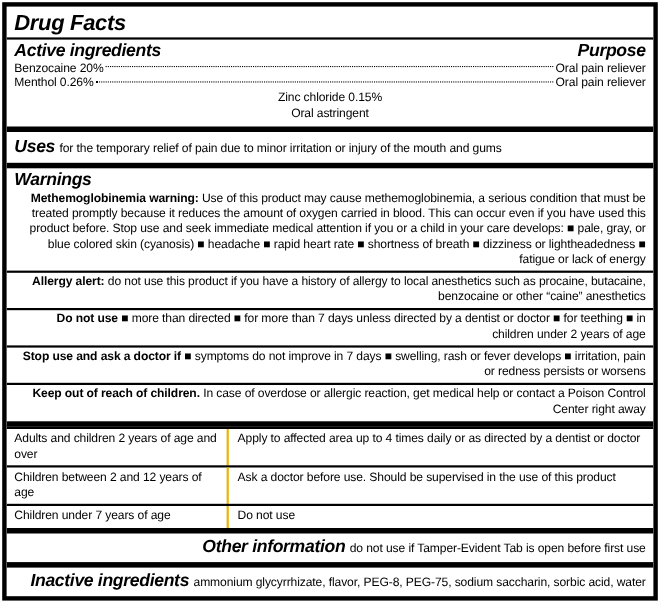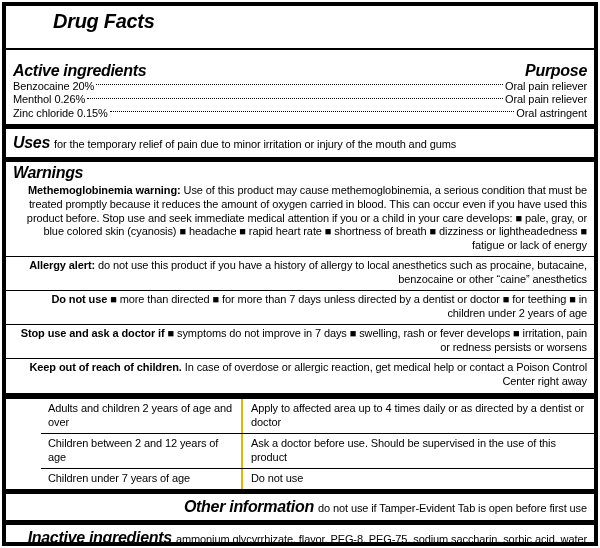--- a/index.html
+++ b/index.html
@@ -2,32 +2,32 @@
 <html><head>
 <meta charset="utf-8">
 <style>
   html,body{margin:0;padding:0;background:#ffffff;}
   body{width:600px;font-family:"Liberation Sans","DejaVu Sans",sans-serif;color:#000;}
   .label{box-sizing:border-box;width:596px;height:544px;margin:2px;border:4px solid #000;background:#fff;overflow:hidden;display:flex;flex-direction:column;}
   .pad{padding-left:7px;padding-right:7px;}
   .bar{height:5px;background:#000;flex:none;}
   .rule{height:2px;background:#000;flex:none;}
   .thinrule{height:1.5px;background:#000;flex:none;}
-  .title{font-size:20px;font-weight:bold;font-style:italic;letter-spacing:-0.3px;padding-top:4px;padding-bottom:15px;margin-left:40px;}
+  .title{font-size:20px;font-weight:bold;font-style:italic;letter-spacing:-0.3px;padding-top:4px;padding-bottom:1px;}
   .sec-head{font-size:16px;font-weight:bold;font-style:italic;letter-spacing:-0.3px;}
   .inline-head{font-size:16px;font-weight:bold;font-style:italic;letter-spacing:-0.3px;margin-right:4px;}
   .body-txt{font-size:11px;line-height:1.25;letter-spacing:-0.1px;}
   b.lead{font-weight:bold;}
-  .active-head-row{display:flex;justify-content:space-between;align-items:baseline;padding-top:12px;}
+  .active-head-row{display:flex;justify-content:space-between;align-items:baseline;padding-top:2px;}
   .ing-row{display:flex;align-items:center;font-size:11px;line-height:1.22;letter-spacing:-0.1px;}
   .leader{flex:1;margin:0 2px;border-bottom:1.6px dotted #000;transform:translateY(-2px);}
   .uses-row{padding-top:4px;padding-bottom:4px;}
   .warn-block{padding-top:2px;padding-bottom:3px;text-align:right;}
   .warnings-wrap{padding-bottom:1px;}
-  .dir-table{display:grid;grid-template-columns:200px 1fr;margin-left:35px;}
+  .dir-table{display:grid;grid-template-columns:200px 1fr;}
   .dir-cell{font-size:11px;line-height:1.25;letter-spacing:-0.1px;padding:3px 6px 3px 7px;}
   .dir-cell.right{border-left:2px solid #eab308;padding-left:8px;}
   .dir-row-line{grid-column:1 / span 2;height:1.5px;background:#000;}
   .footer-row{padding-top:3px;padding-bottom:3px;display:block;text-align:right;}
 </style>
 </head>
 <body>
 
 <div class="label">
 
@@ -42,21 +42,21 @@
     <div class="ing-row">
       <span>Benzocaine 20%</span>
       <span class="leader"></span>
       <span>Oral pain reliever</span>
     </div>
     <div class="ing-row">
       <span>Menthol 0.26%</span>
       <span class="leader"></span>
       <span>Oral pain reliever</span>
     </div>
-    <div class="ing-row" style="padding-bottom:4px;">
+    <div class="ing-row" style="padding-bottom:4px;flex-direction:column;">
       <span>Zinc chloride 0.15%</span>
       <span class="leader"></span>
       <span>Oral astringent</span>
     </div>
   </div>
 
   <div class="bar"></div>
 
   <div class="pad uses-row body-txt">
     <span class="inline-head">Uses</span><span>for the temporary relief of pain due to minor irritation or injury of the mouth and gums</span>

